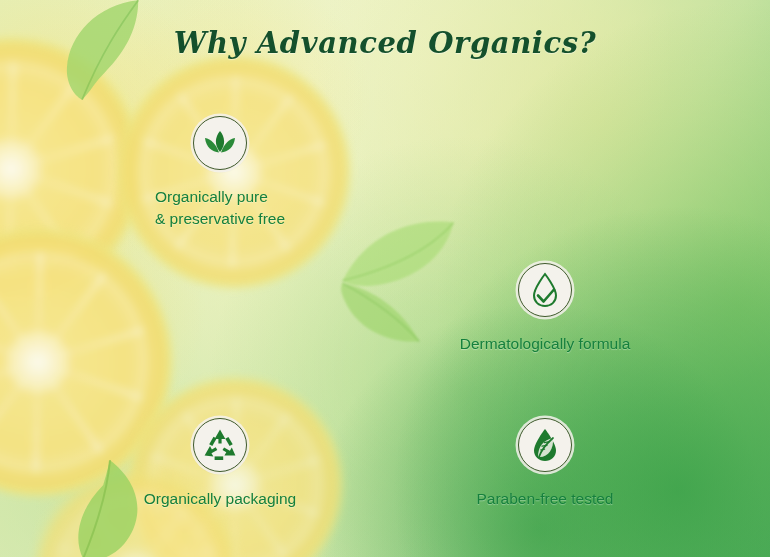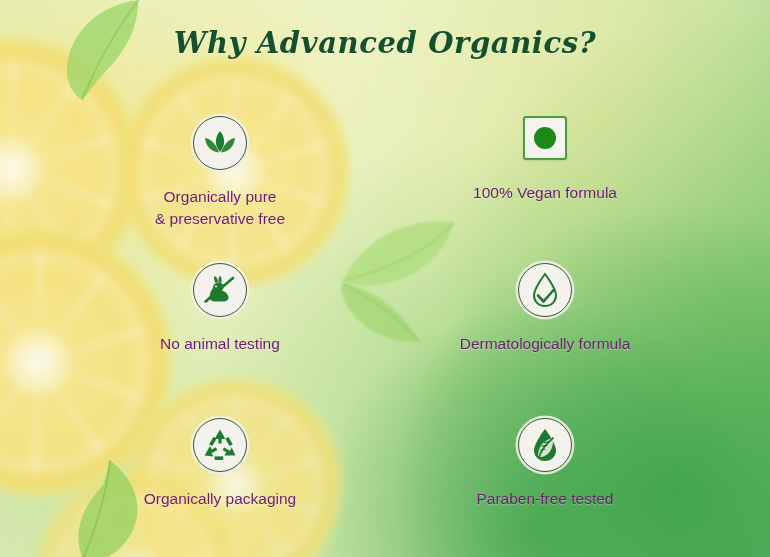--- a/index.html
+++ b/index.html
@@ -152,24 +152,24 @@
     border: 2px solid #4b9c3c;
     box-shadow: 0 1px 2px rgba(0,0,0,0.10);
     background: #f5f3ee;
     width: 44px;
     height: 44px;
   }
   .badge svg { display: block; }
 
   .feature-label {
     margin-top: 16px;
-    text-align: center;
+    text-align: left;
     font-size: 15.5px;
     line-height: 1.42;
-    color: #701a75;
+    color: #15803d;
     white-space: pre-line;
     text-shadow: 0 1px 1px rgba(255,255,255,0.35);
   }
   .feature-row-1.feature-col-right .feature-label { margin-top: 22px; }
 </style>
 </head>
 <body>
 
 <div id="banner">
 
@@ -228,44 +228,21 @@
         <svg width="34" height="28" viewBox="0 0 34 28">
           <path d="M17 2 C12 8 11 16 17 23 C23 16 22 8 17 2 Z" fill="#1e7a2e"></path>
           <path d="M2 9 C3 18 9 23 16 23.5 C13 15 8 10 2 9 Z" fill="#2a8a38"></path>
           <path d="M32 9 C31 18 25 23 18 23.5 C21 15 26 10 32 9 Z" fill="#2a8a38"></path>
         </svg>
       </div>
       <div class="feature-label">Organically pure
 &amp; preservative free</div>
     </div>
 
-    <div class="feature feature-col-right feature-row-1">
-      <div class="badge square">
-        <svg width="26" height="26" viewBox="0 0 26 26">
-          <circle cx="13" cy="13" r="11" fill="#1b8a1b"></circle>
-        </svg>
-      </div>
-      <div class="feature-label">100% Vegan formula</div>
-    </div>
-
-    <div class="feature feature-col-left feature-row-2">
-      <div class="badge">
-        <svg width="36" height="32" viewBox="0 0 36 32">
-          <g fill="#1e7a2e">
-            <path d="M13.5 9 C12 5.5 11.5 3 12.6 2.4 C13.8 1.8 15.2 4 16.2 8 Z"></path>
-            <path d="M16.6 8.6 C16.4 4.8 16.8 2.4 18 2.3 C19.3 2.3 19.8 4.8 19.4 8.8 Z"></path>
-            <path d="M11 14 C11 10.6 13.6 8.4 16.6 8.4 C19.6 8.4 21.6 10.4 21.6 13 C21.6 14.6 20.8 15.8 19.6 16.6 C22.8 17.2 25.6 19.6 26.4 22.6 C27 25 25.6 27.2 22.6 27.4 L12.4 27.4 C9.6 27.4 7.6 25.6 7.6 23 C7.6 19.8 9 16.4 11 14 Z"></path>
-            <circle cx="14" cy="12.4" r="1" fill="#f4f2ec"></circle>
-            <path d="M7.6 23.6 C5.8 24.6 4.4 25.8 3.6 27.2 L5.6 28 C6.4 26.4 7.4 25 8.8 24.2 Z"></path>
-          </g>
-          <line x1="3.5" y1="27.5" x2="31" y2="4" stroke="#1e7a2e" stroke-width="2.6" stroke-linecap="round"></line>
-        </svg>
-      </div>
-      <div class="feature-label">No animal testing</div>
-    </div>
+
 
     <div class="feature feature-col-right feature-row-2">
       <div class="badge">
         <svg width="32" height="36" viewBox="0 0 32 36">
           <path d="M16 2 C16 2 5 16 5 23.5 C5 29.8 9.9 34 16 34 C22.1 34 27 29.8 27 23.5 C27 16 16 2 16 2 Z" fill="none" stroke="#1e7a2e" stroke-width="2"></path>
           <path d="M9 23.5 L14.6 29.5 L25 17.5" fill="none" stroke="#1e7a2e" stroke-width="2.6" stroke-linecap="round" stroke-linejoin="round"></path>
         </svg>
       </div>
       <div class="feature-label">Dermatologically formula</div>
     </div>

